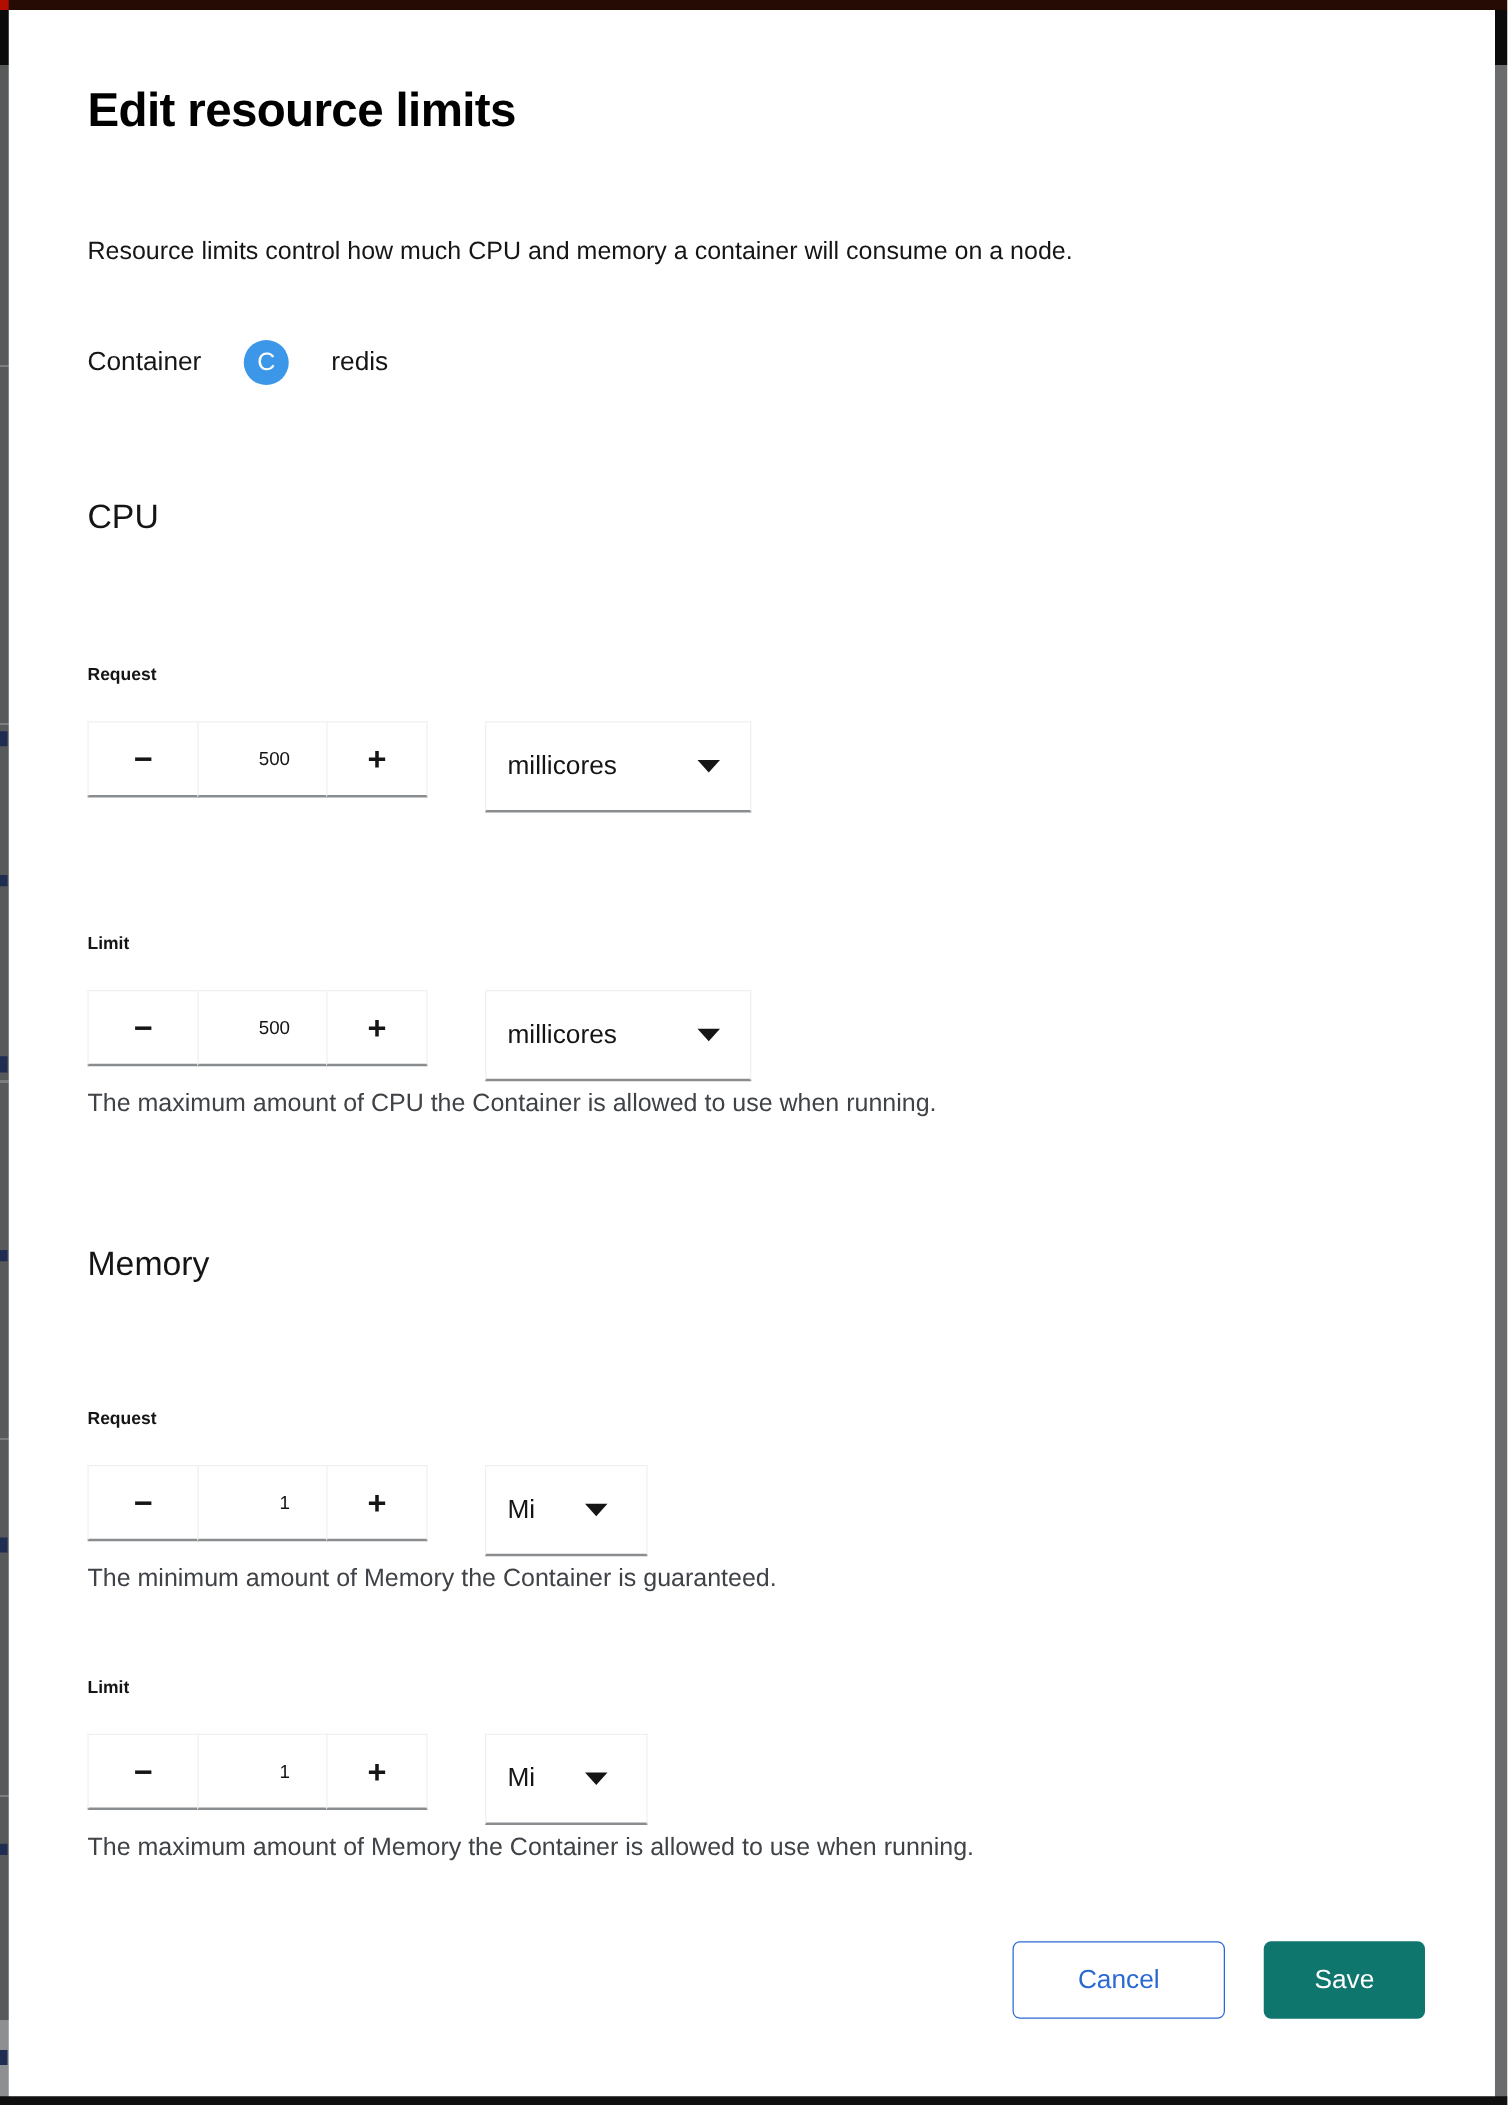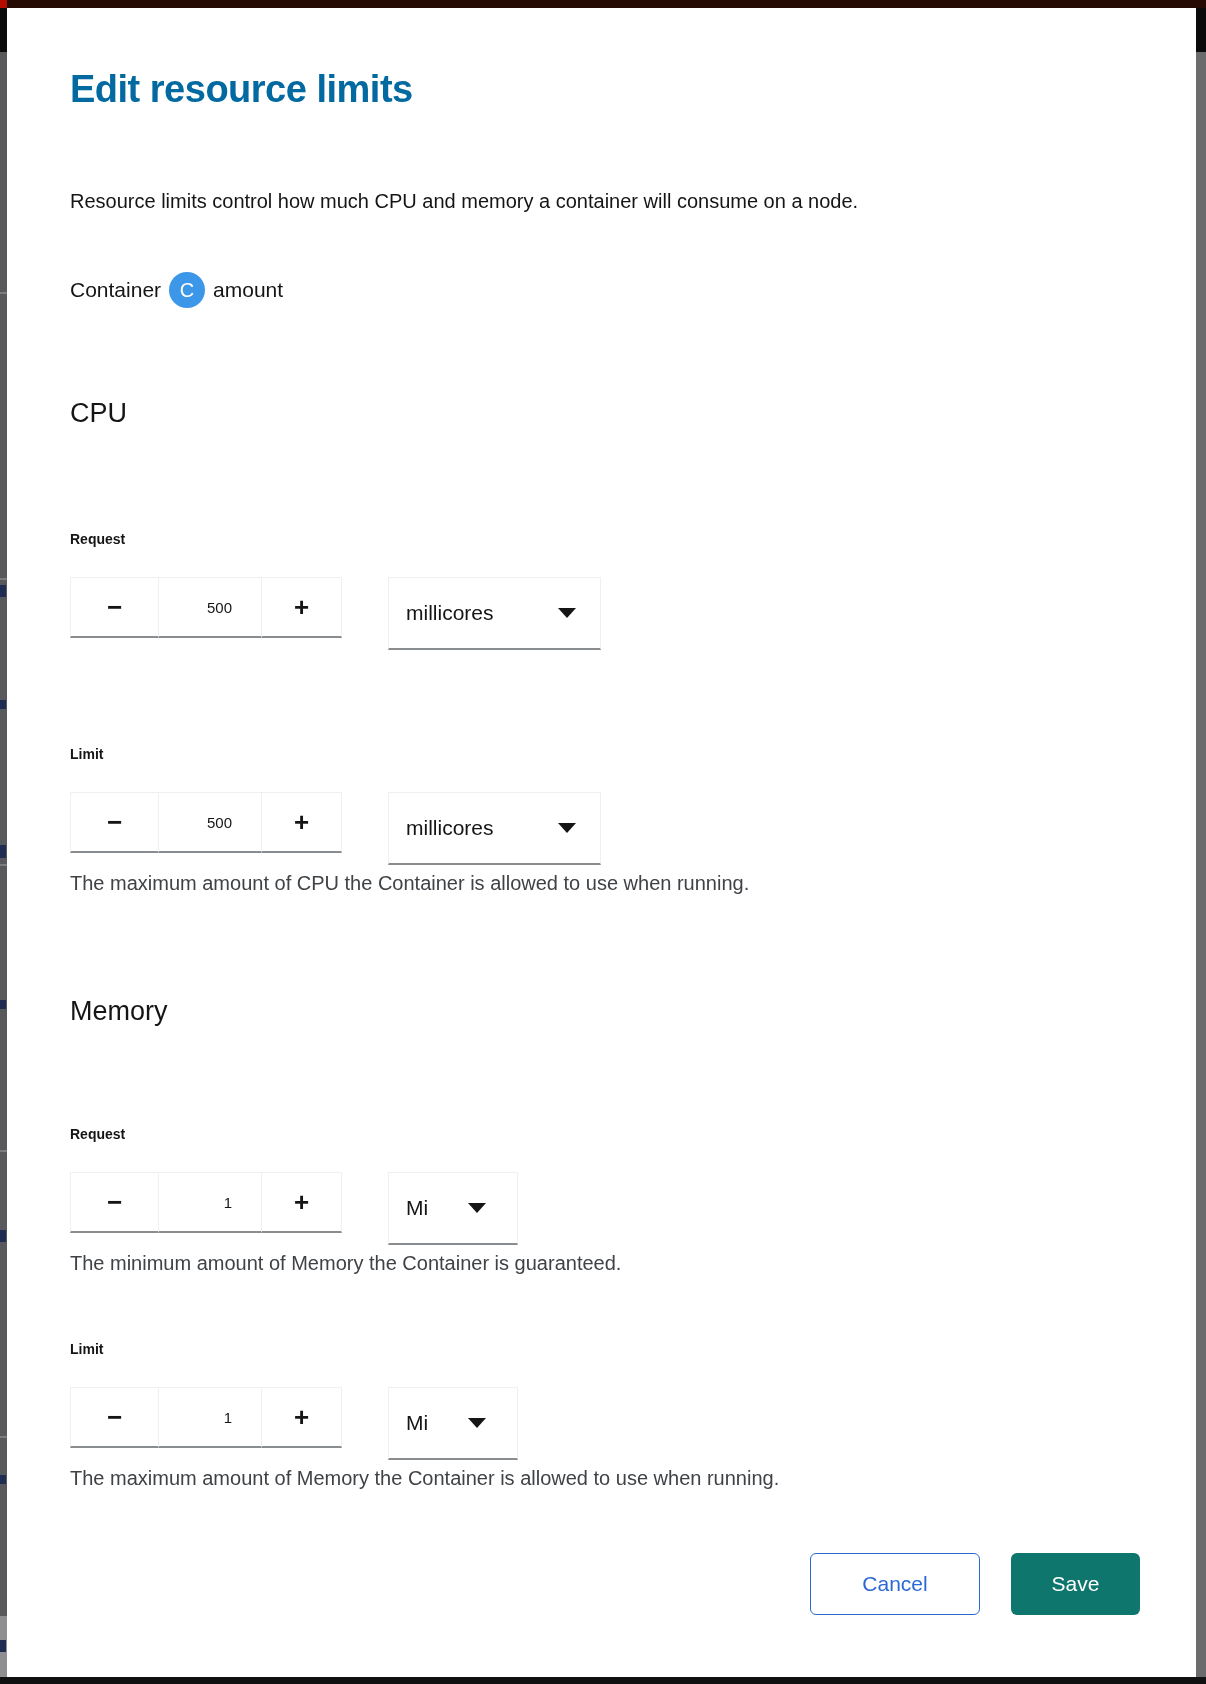--- a/index.html
+++ b/index.html
@@ -36,29 +36,29 @@
     background: #101010;
   }
   .artifact {
     position: absolute; width: 6px; background: #1f2d52;
   }
 
   
   .modal-title {
     position: absolute; left: 70px; top: 66px;
     font-size: 38px; line-height: 46px; font-weight: 700;
-    letter-spacing: -0.5px; color: #0369a1;
+    letter-spacing: -0.5px; color: #000000;
   }
   .modal-desc {
     position: absolute; left: 70px; top: 188px;
     font-size: 20px; line-height: 26px; color: #151515;
   }
   .container-row {
     position: absolute; left: 70px; top: 270px; height: 40px;
-    display: flex; align-items: center; gap: 8px;
+    display: flex; align-items: center; gap: 34px;
     font-size: 21px; color: #151515;
   }
   .container-badge {
     width: 36px; height: 36px; border-radius: 50%;
     background: #3d97e8; color: #ffffff;
     display: flex; align-items: center; justify-content: center;
     font-size: 20px; font-weight: 400;
   }
   .section-heading {
     position: absolute; left: 70px;
@@ -148,21 +148,21 @@
 <div class="artifact" style="top:1475px; height:9px;"></div>
 <div class="artifact" style="top:1640px; height:12px;"></div>
 
 <h1 class="modal-title">Edit resource limits</h1>
 
 <p class="modal-desc">Resource limits control how much CPU and memory a container will consume on a node.</p>
 
 <div class="container-row">
   <span>Container</span>
   <span class="container-badge">C</span>
-  <span>amount</span>
+  <span>redis</span>
 </div>
 
 <h2 class="section-heading heading-cpu">CPU</h2>
 <h2 class="section-heading heading-memory">Memory</h2>
 
 <div class="field-group g1">
   <div class="field-label">Request</div>
   <div class="spinner-row">
     <button class="spin-btn">−</button>
     <input class="spin-input" value="500" style="">

